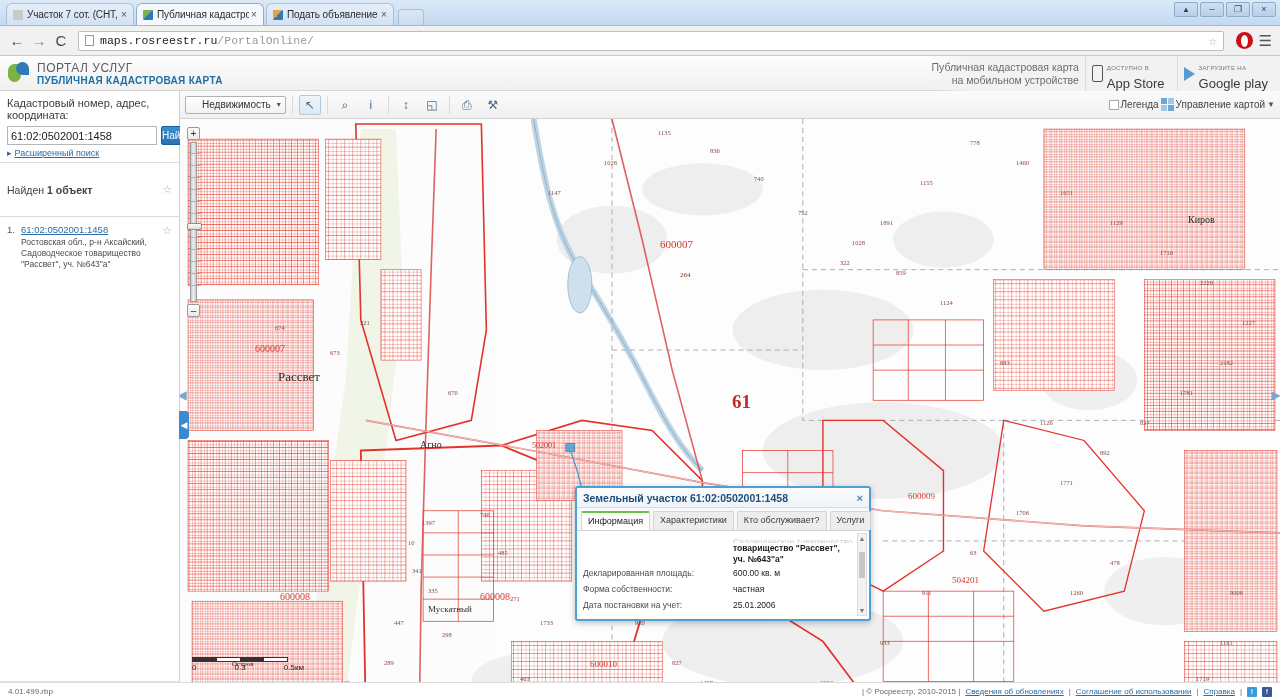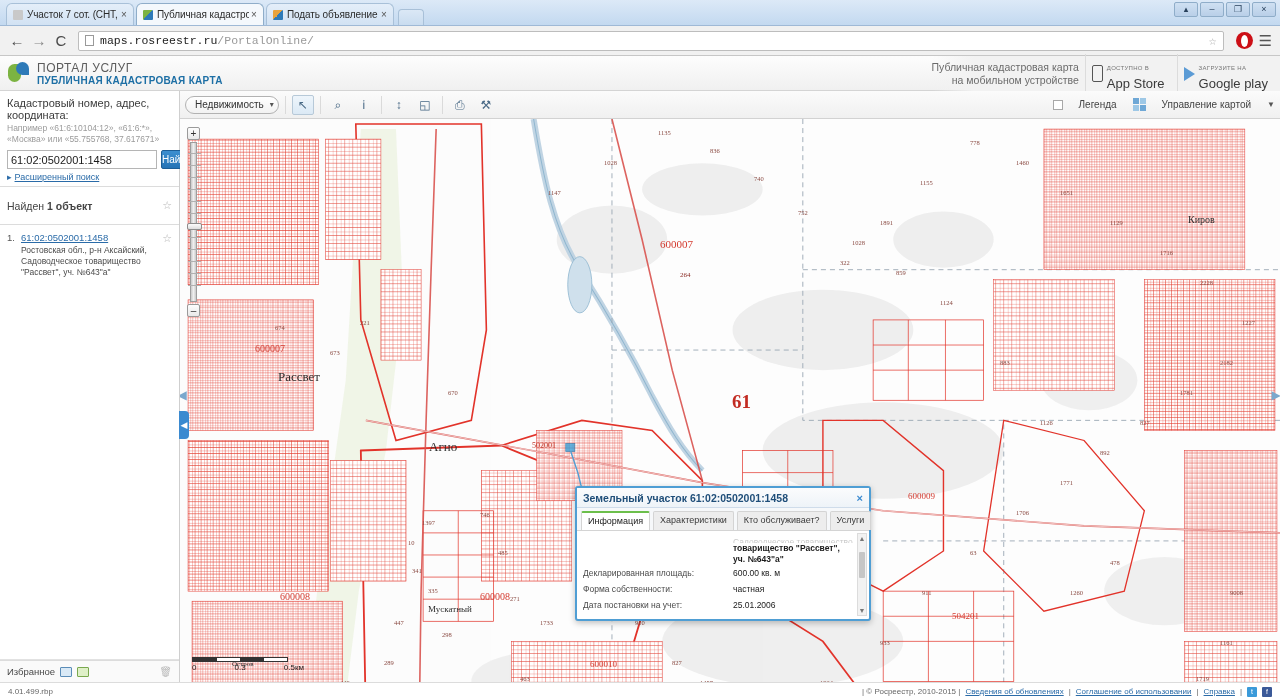--- a/index.html
+++ b/index.html
@@ -127,21 +127,21 @@
   .search-btn {
     width: 38px; height: 19px; margin-left: 4px;
     background: linear-gradient(#3d8fd0,#2473b5); border: 1px solid #1d5e96;
     color: #fff; font-size: 10px; border-radius: 2px; cursor: pointer;
     font-family: "Liberation Sans", sans-serif;
   }
   .adv-link { font-size: 9px; color: #2a6ba8; margin-top: 3px; text-decoration: underline; display: block;}
   .adv-link:before { content: "\25B8"; color: #2a6ba8; margin-right: 3px; text-decoration: none; display:inline-block;}
   .results-head {
     border-top: 1px solid #dcdcdc; border-bottom: 1px solid #dcdcdc;
-    padding: 12px 7px; font-size: 10.5px; color: #444;
+    padding: 20px 7px; font-size: 10.5px; color: #444;
     display: flex; align-items: center; justify-content: space-between;
   }
   .results-head b { font-weight: bold; }
   .star-ico { color: #b9b9b9; font-size: 11px; }
   .result-item { display: flex; padding: 7px 7px 4px 7px; }
   .res-num { font-size: 9.5px; color: #555; width: 14px; flex: 0 0 14px; }
   .res-body { flex: 1 1 auto; }
   .res-link { font-size: 9.5px; color: #2a6ba8; text-decoration: underline; display: block; }
   .res-addr { font-size: 8.5px; color: #4a4a4a; line-height: 11px; margin-top: 2px; }
   .sidebar-spacer { flex: 1 1 auto; border-bottom: 1px solid #e2e2e2; }
@@ -164,34 +164,34 @@
 
   
   .map-area { flex: 1 1 auto; position: relative; background: #fdfdfd; overflow: hidden; }
   .map-toolbar {
     height: 28px; background: linear-gradient(#fbfbfb,#f0f0f0);
     border-bottom: 1px solid #d2d2d2; display: flex; align-items: center;
     padding: 0 5px; gap: 4px; position: relative; z-index: 10;
   }
   .tb-select {
     height: 18px; border: 1px solid #b2b2b2; background: linear-gradient(#fff,#f2f2f2);
-    font-size: 10px; color: #333; padding: 0 14px 0 9px; border-radius: 9px;
+    font-size: 10px; color: #333; padding: 0 14px 0 16px; border-radius: 2px;
     position: relative; line-height: 16px;
   }
   .tb-select:after {
     content: "\25BE"; position: absolute; right: 4px; top: 0; font-size: 8px; color: #555;
   }
   .tb-sep { width: 1px; height: 18px; background: #dadada; margin: 0 2px; }
   .tb-btn {
     width: 22px; height: 20px; border: 1px solid transparent; border-radius: 2px;
     display: flex; align-items: center; justify-content: center; font-size: 12px; color: #4a6a86;
   }
   .tb-btn.active { border-color: #b7c9d8; background: linear-gradient(#eef5fb,#dbe9f5); }
   .tb-right {
-    margin-left: auto; display: flex; align-items: center; gap: 16px;
+    margin-left: auto; display: flex; align-items: center; gap: 2px;
     font-size: 10px; color: #444; text-align: center;
   }
   .chk { width: 10px; height: 10px; border: 1px solid #a8a8a8; background: #fff; display: inline-block; }
   .grid-ico { display: grid; grid-template-columns: 6px 6px; grid-template-rows: 6px 6px; gap: 1px; }
   .grid-ico i { display: block; background: #6fa8d6; }
   .grid-ico i:nth-child(2){ background:#9ec8e6;} .grid-ico i:nth-child(3){background:#9ec8e6;}
 
   .map-canvas {
     position: absolute; top: 28px; left: 0; right: 0; bottom: 0;
     background: #fefefe; overflow: hidden;
@@ -358,21 +358,20 @@
         </span>
       </div>
     </div>
   </div>
 
   <div class="content">
 
     <div class="sidebar">
       <div class="search-box">
         <div class="search-title">Кадастровый номер, адрес, координата:</div>
-        <div class="search-hint">Например «61:6:10104:12», «61:6:*», «Москва» или «55.755768, 37.617671»</div>
         <div class="search-row">
           <input class="search-input" value="61:02:0502001:1458" placeholder="Кадастровый номер" style="">
           <button class="search-btn">Найти</button>
         </div>
         <a class="adv-link">Расширенный поиск</a>
       </div>
 
       <div class="results-head">
         <span><span>Найден </span><b>1 объект</b></span>
         <span class="star-ico">☆</span>
@@ -382,26 +381,20 @@
         <span class="res-num">1.</span>
         <div class="res-body">
           <a class="res-link">61:02:0502001:1458</a>
           <div class="res-addr">Ростовская обл., р-н Аксайский, Садоводческое товарищество "Рассвет", уч. №643"а"</div>
         </div>
         <span class="star-ico">☆</span>
       </div>
 
       <div class="sidebar-spacer"></div>
 
-      <div class="favorites">
-        <span>Избранное</span>
-        <span class="fav-ico blue"></span>
-        <span class="fav-ico"></span>
-        <span class="trash-ico">🗑</span>
-      </div>
 
       <div class="side-handle">◀</div>
     </div>
 
     <div class="map-area">
 
       <div class="map-toolbar">
         <div class="tb-select">Недвижимость</div>
         <span class="tb-sep"></span>
         <div class="tb-btn active">↖</div>
@@ -540,28 +533,28 @@
 
         <div class="map-lbl" style="left:480px;top:119px;font-size:11px;color:#d43a2f">600007</div>
         <div class="map-lbl" style="left:500px;top:152px;font-size:7px;color:#8b2b24">264</div>
         <div class="map-lbl" style="left:552px;top:272px;font-size:19px;color:#c22b22;font-weight:bold">61</div>
         <div class="map-lbl" style="left:100px;top:472px;font-size:10px;color:#d43a2f">600008</div>
         <div class="map-lbl" style="left:300px;top:472px;font-size:10px;color:#d43a2f">600008</div>
         <div class="map-lbl" style="left:75px;top:224px;font-size:10px;color:#d43a2f">600007</div>
         <div class="map-lbl" style="left:728px;top:372px;font-size:9px;color:#d43a2f">600009</div>
         <div class="map-lbl" style="left:410px;top:540px;font-size:9px;color:#d43a2f">600010</div>
 
-        <div class="map-lbl" style="left:772px;top:492px;font-size:9px;color:#d43a2f">504201</div>
+        <div class="map-lbl" style="left:772px;top:456px;font-size:9px;color:#d43a2f">504201</div>
         <div class="map-lbl" style="left:352px;top:322px;font-size:8px;color:#c0392b">502001</div>
         <div class="map-lbl" style="left:98px;top:250px;font-size:13px;color:#2d2d2d">Рассвет</div>
         <div class="map-lbl" style="left:248px;top:485px;font-size:9px;color:#2d2d2d">Мускатный</div>
         <div class="map-lbl" style="left:52px;top:541px;font-size:7px;color:#2d2d2d">Остров</div>
 
         <div class="map-lbl" style="left:1008px;top:95px;font-size:10px;color:#2d2d2d">Киров</div>
-        <div class="map-lbl" style="left:249px;top:320px;font-size:13px;color:#2d2d2d">Агно</div>
+        <div class="map-lbl" style="left:240px;top:320px;font-size:10px;color:#2d2d2d">Агно</div>
         <div id="parcel-number-layer">
             <div class="map-lbl" style="left: 180px; top: 200px; font-size: 6.5px; color: rgb(138, 74, 66);">221</div>
             <div class="map-lbl" style="left: 268px; top: 270px; font-size: 6.5px; color: rgb(138, 74, 66);">670</div>
             <div class="map-lbl" style="left: 150px; top: 230px; font-size: 6.5px; color: rgb(138, 74, 66);">673</div>
             <div class="map-lbl" style="left: 95px; top: 205px; font-size: 6.5px; color: rgb(138, 74, 66);">674</div>
             <div class="map-lbl" style="left: 228px; top: 420px; font-size: 6.5px; color: rgb(138, 74, 66);">10</div>
             <div class="map-lbl" style="left: 232px; top: 448px; font-size: 6.5px; color: rgb(138, 74, 66);">341</div>
             <div class="map-lbl" style="left: 242px; top: 400px; font-size: 6.5px; color: rgb(138, 74, 66);">1397</div>
             <div class="map-lbl" style="left: 248px; top: 468px; font-size: 6.5px; color: rgb(138, 74, 66);">335</div>
             <div class="map-lbl" style="left: 300px; top: 392px; font-size: 6.5px; color: rgb(138, 74, 66);">746</div>

